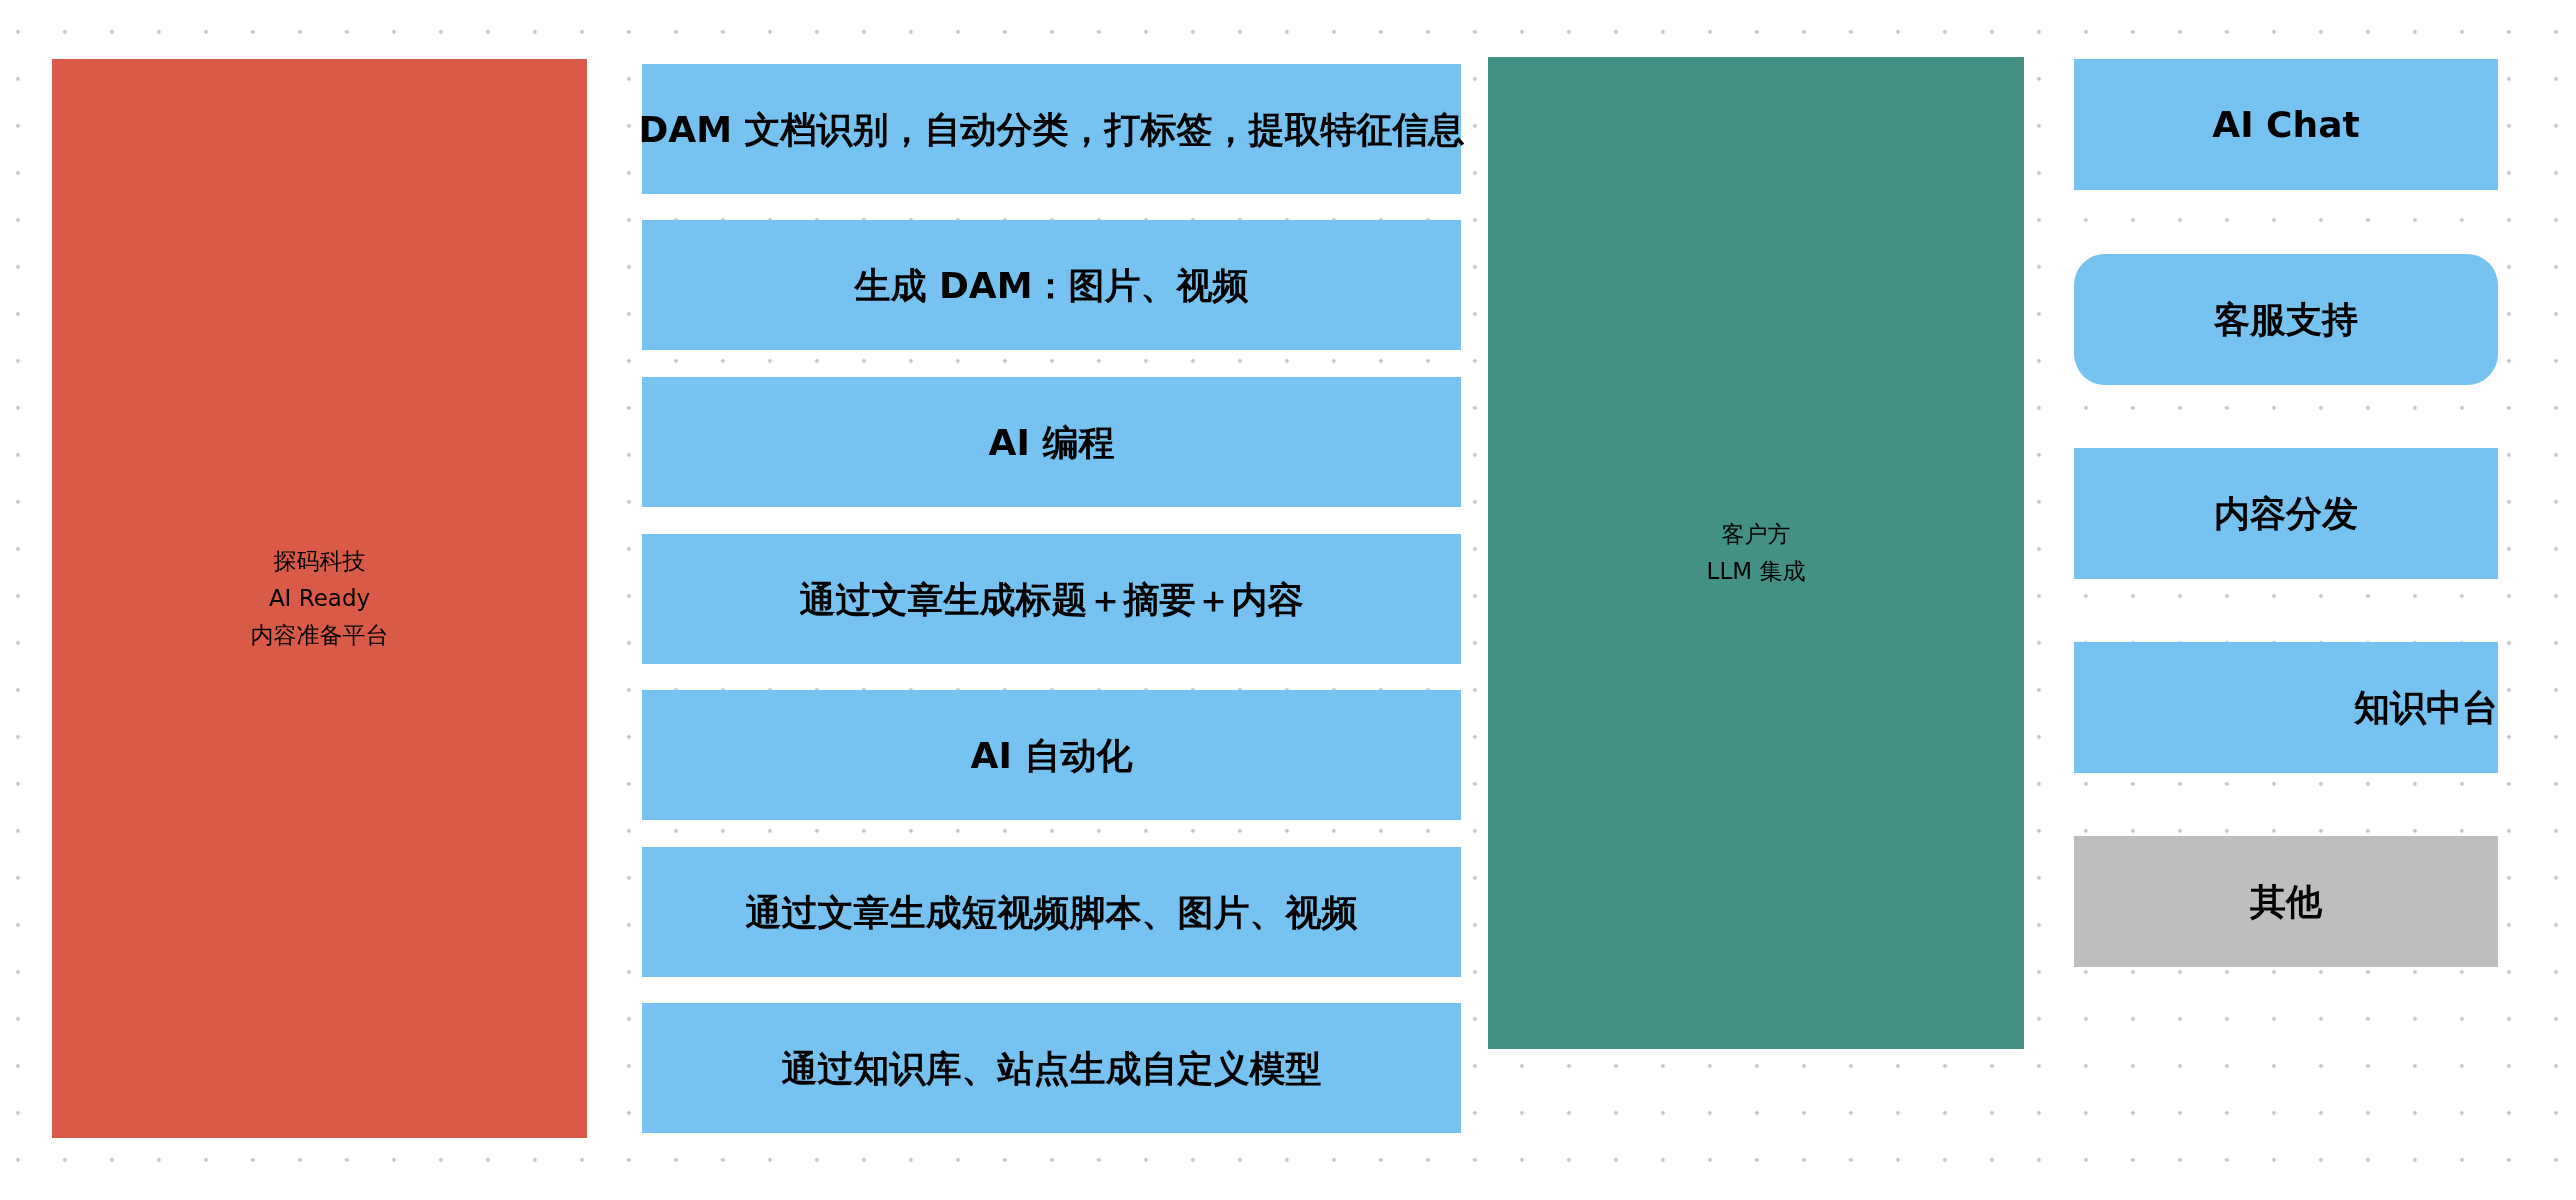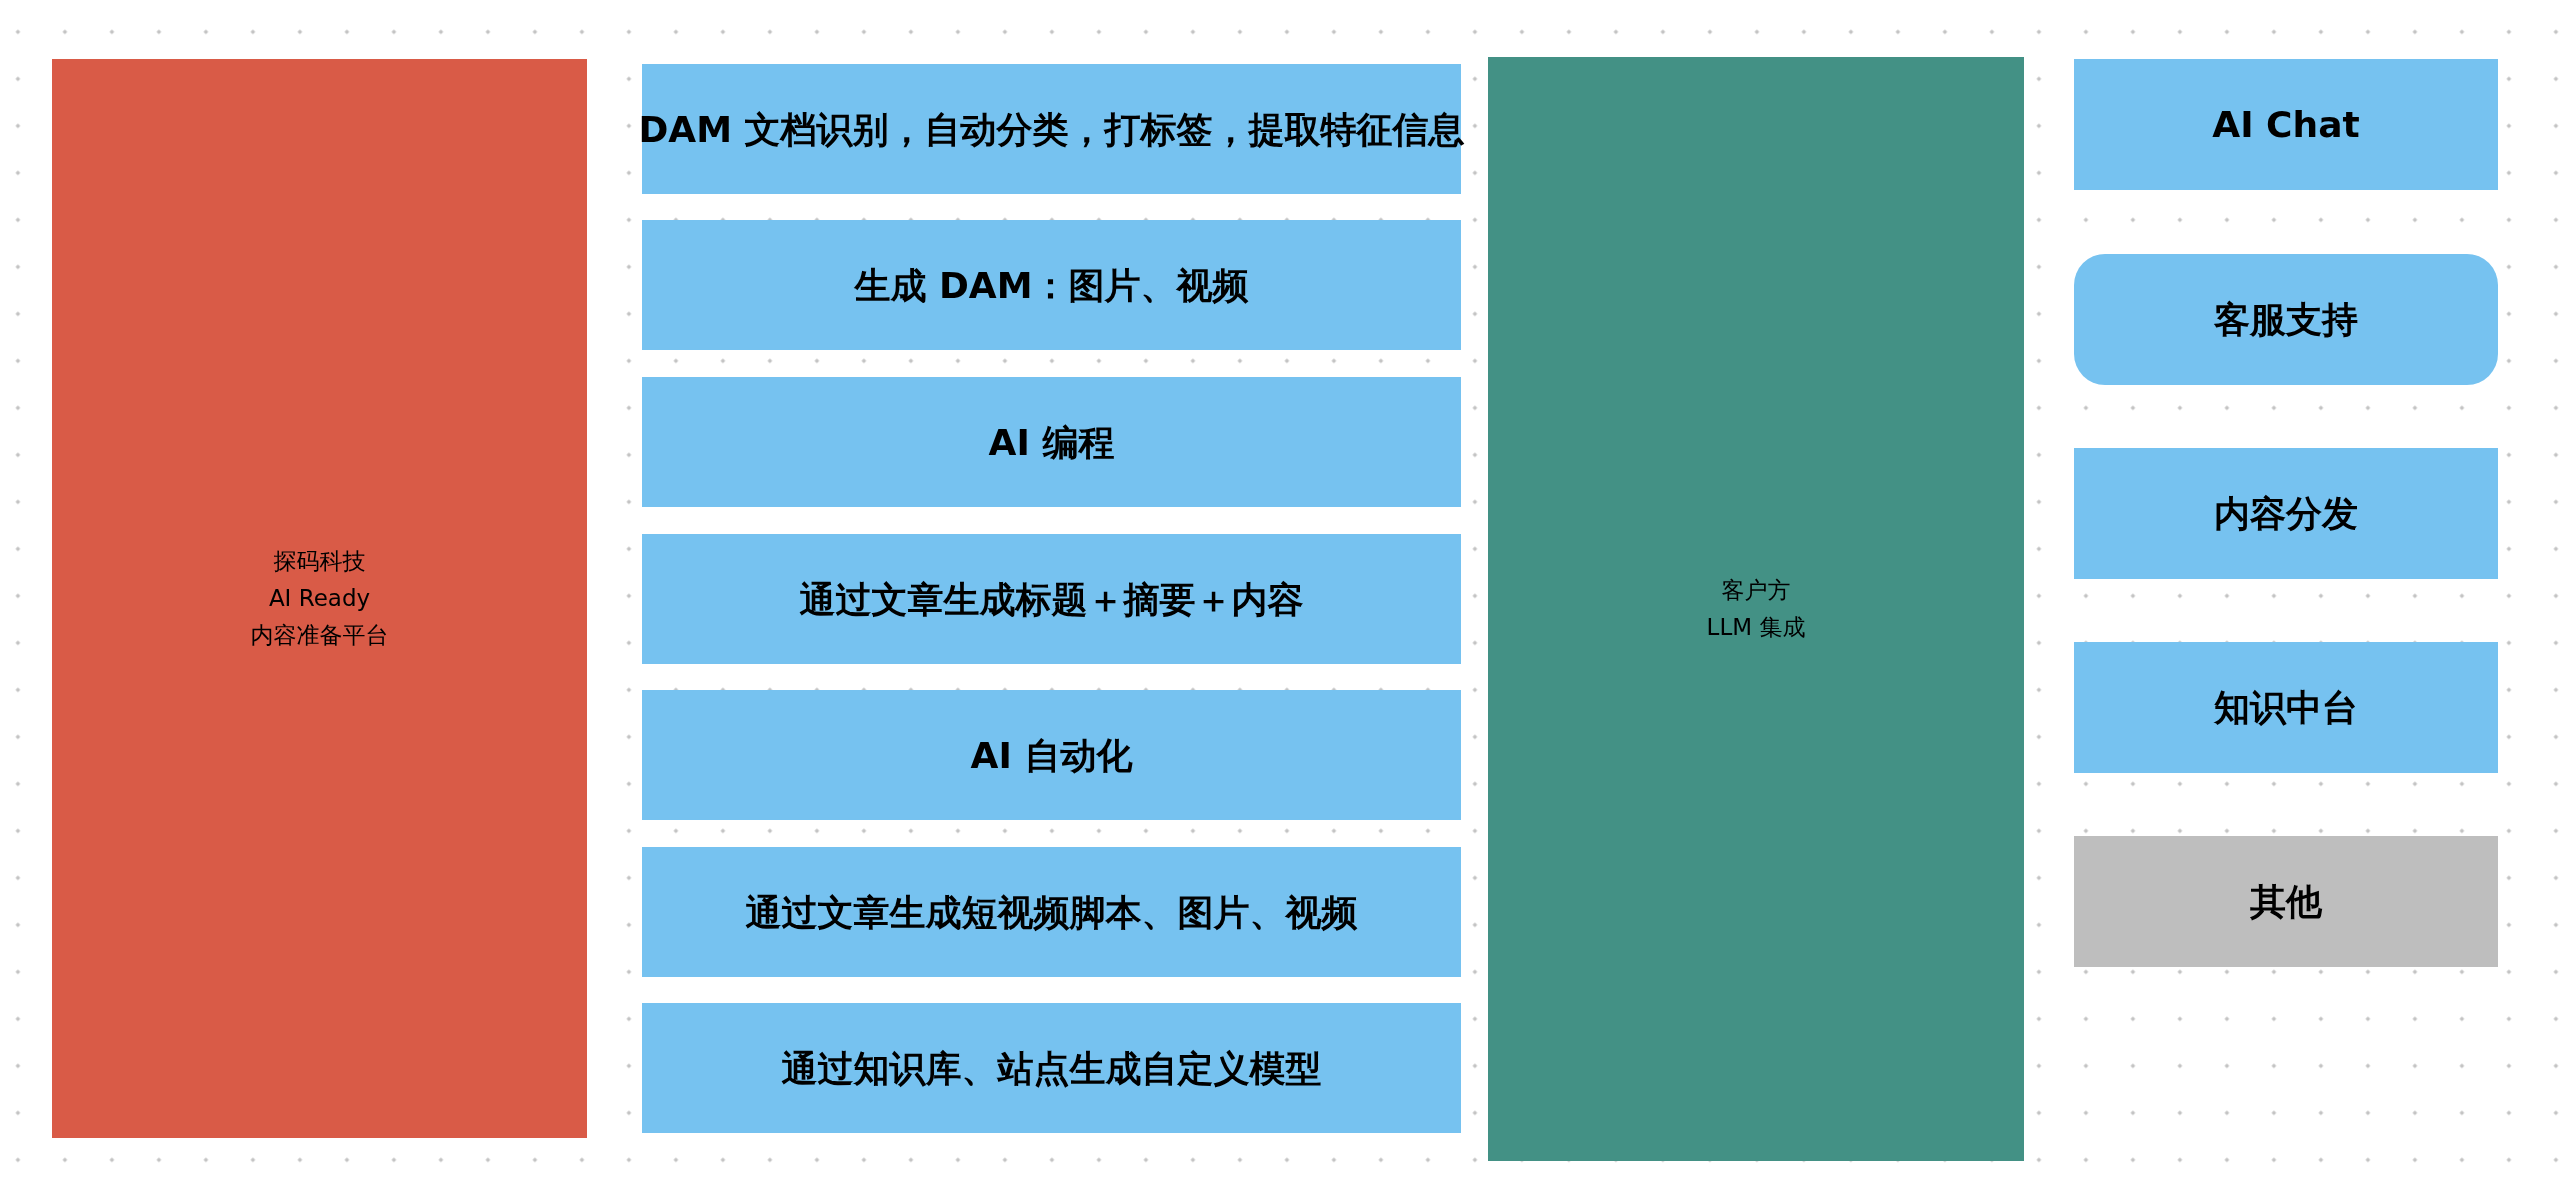--- a/index.html
+++ b/index.html
@@ -13,21 +13,21 @@
     color: #000000;
   }
   .box {
     position: absolute; box-sizing: border-box;
     display: flex; align-items: center; justify-content: center;
     text-align: center;
   }
   .label { font-size: 23px; line-height: 37px; white-space: pre-line; }
   .label-bold { font-size: 36px; font-weight: bold; line-height: 37px; white-space: nowrap; }
   #platform { left: 52px; top: 59px; width: 535px; height: 1079px; }
-  #client   { left: 1488px; top: 57px; width: 536px; height: 1104px; }
+  #client   { left: 1488px; top: 57px; width: 536px; height: 992px; }
   .mid  { left: 642px; width: 819px; height: 130px; }
   .right { left: 2074px; width: 424px; height: 131px; }
 </style>
 </head>
 <body>
 
 <div id="platform" class="box" style="background:#d95b47;">
   <span class="label">探码科技
 AI Ready
 内容准备平台</span>
@@ -62,19 +62,19 @@
 
 <div class="box right" style="top:59px;background:#76c2f0;">
   <span class="label-bold">AI Chat</span>
 </div>
 <div class="box right" style="top:254px;background:#76c2f0;border-radius:31px;">
   <span class="label-bold">客服支持</span>
 </div>
 <div class="box right" style="top:448px;background:#76c2f0;">
   <span class="label-bold">内容分发</span>
 </div>
-<div class="box right" style="top:642px;background:#76c2f0;">
+<div class="box right" style="top:642px;background:#76c2f0;justify-content:flex-end;">
   <span class="label-bold">知识中台</span>
 </div>
 <div class="box right" style="top:836px;background:#bebebe;">
   <span class="label-bold">其他</span>
 </div>
 
 
 </body></html>

